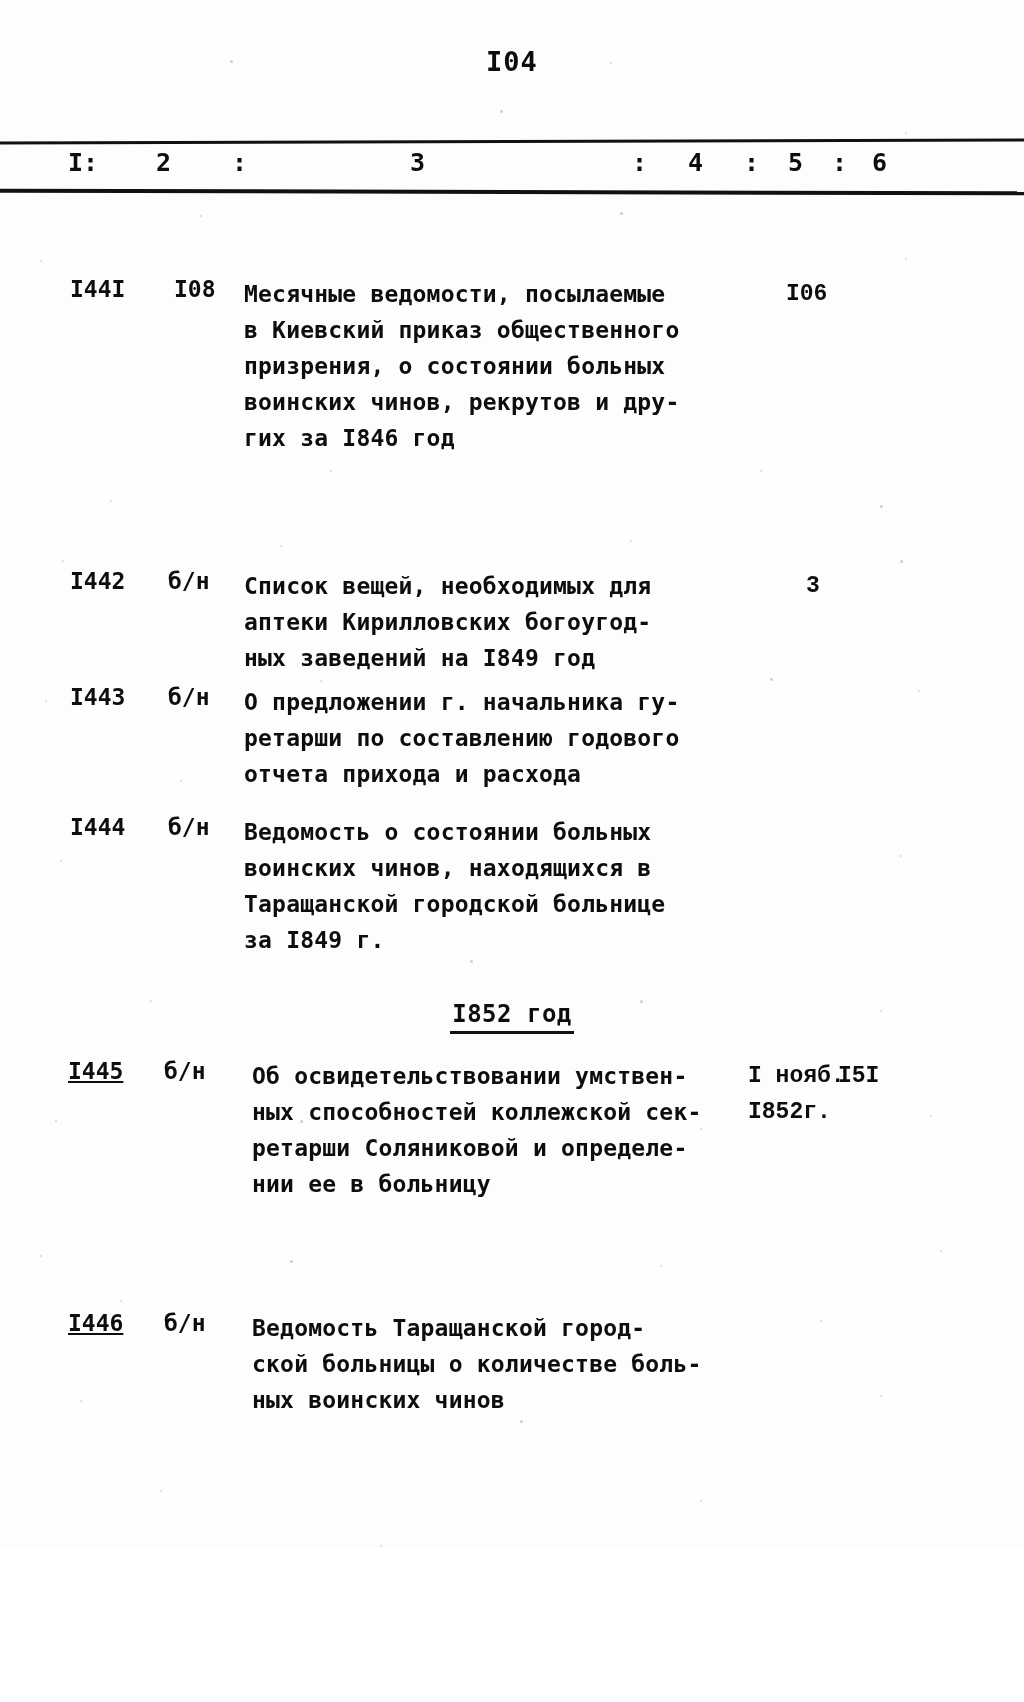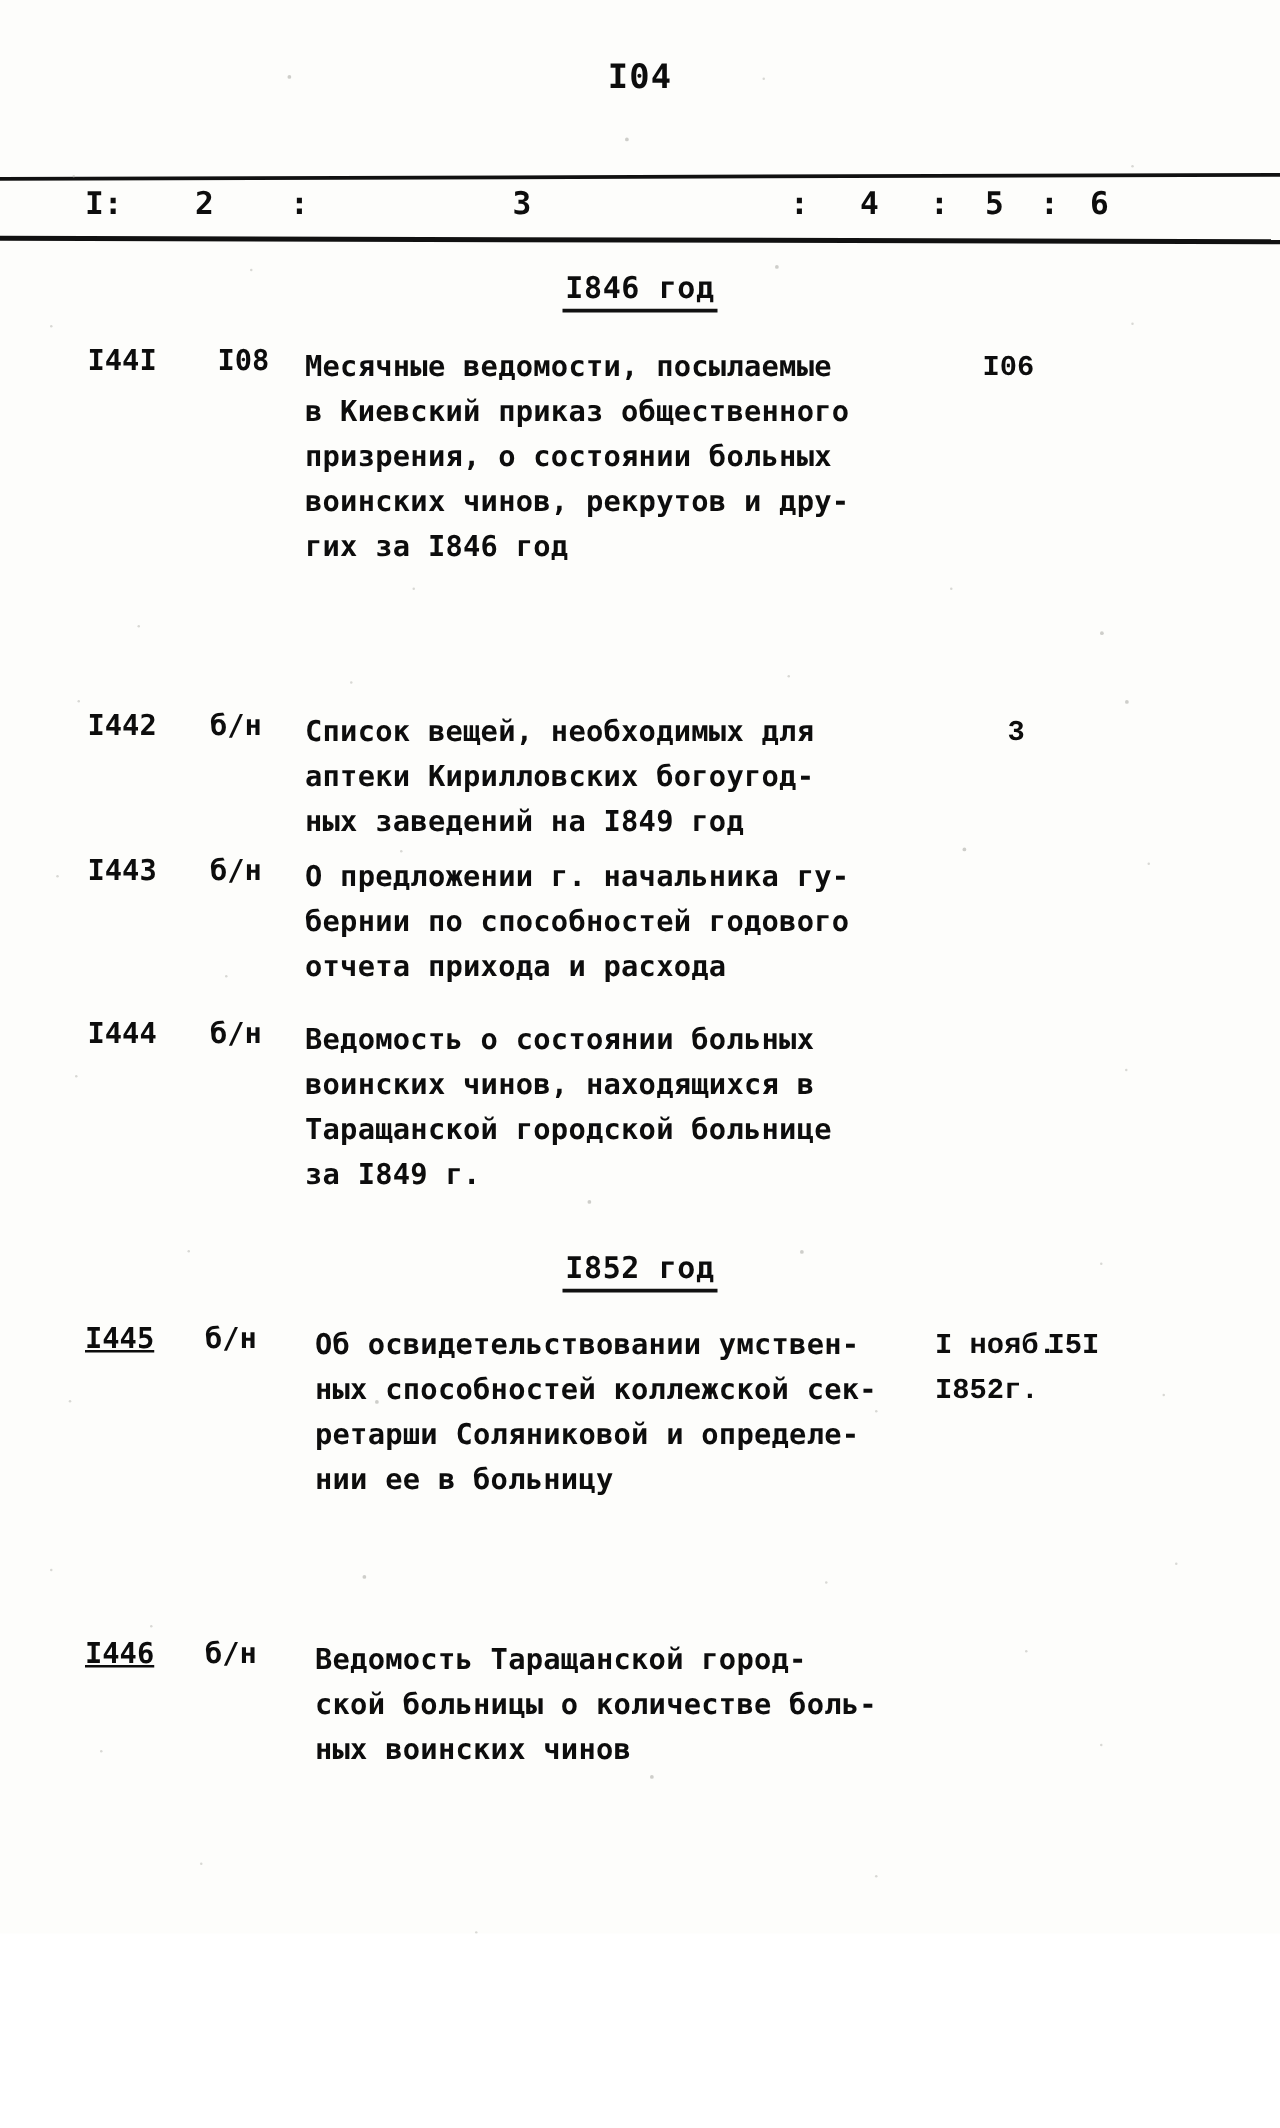--- a/index.html
+++ b/index.html
@@ -168,21 +168,20 @@
     <span class="ch5">:</span>
     <span class="ch6">4</span>
     <span class="ch7">:</span>
     <span class="ch8">5</span>
     <span class="ch9">:</span>
     <span class="ch10">6</span>
   </div>
 
   <div class="rule bottom"></div>
 
-  <div class="year-head yh1"><span class="u">I846 год</span></div>
 
   <div class="entry e1">
     <div class="num">I44I</div>
     <div class="sub">I08</div>
     <div class="body-text"><span>Месячные ведомости, посылаемые</span>
 <span>в Киевский приказ общественного</span>
 <span>призрения, о состоянии больных</span>
 <span>воинских чинов, рекрутов и дру-</span>
 <span>гих за I846 год</span></div>
     <div class="right-col rc-106">I06</div>
@@ -195,21 +194,21 @@
     <div class="body-text"><span>Список вещей, необходимых для</span>
 <span>аптеки Кирилловских богоугод-</span>
 <span>ных заведений на I849 год</span></div>
     <div class="right-col rc-3">3</div>
   </div>
 
   <div class="entry e3">
     <div class="num">I443</div>
     <div class="sub s2">б/н</div>
     <div class="body-text"><span>О предложении г. начальника гу-</span>
-<span>бернии по способностей годового</span>
+<span>ретарши по составлению годового</span>
 <span>отчета прихода и расхода</span></div>
   </div>
 
   <div class="entry e4">
     <div class="num">I444</div>
     <div class="sub s2">б/н</div>
     <div class="body-text"><span>Ведомость о состоянии больных</span>
 <span>воинских чинов, находящихся в</span>
 <span>Таращанской городской больнице</span>
 <span>за I849 г.</span></div>

